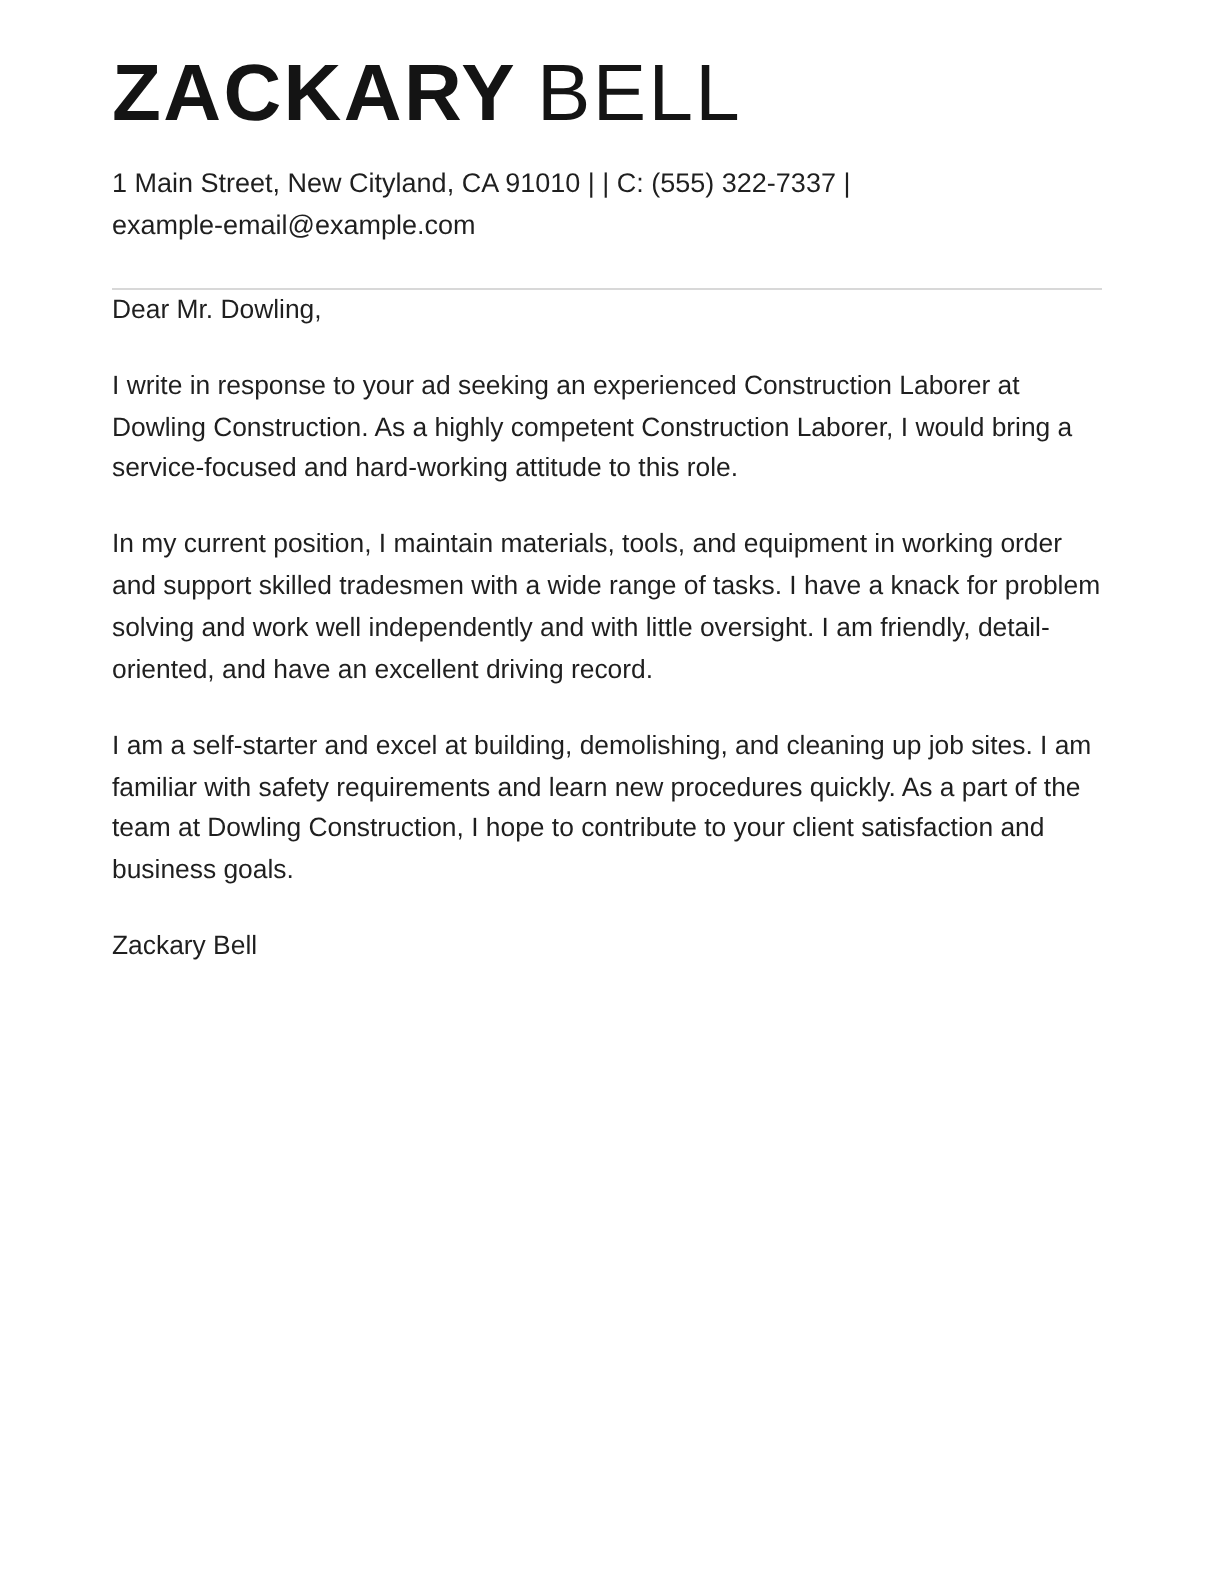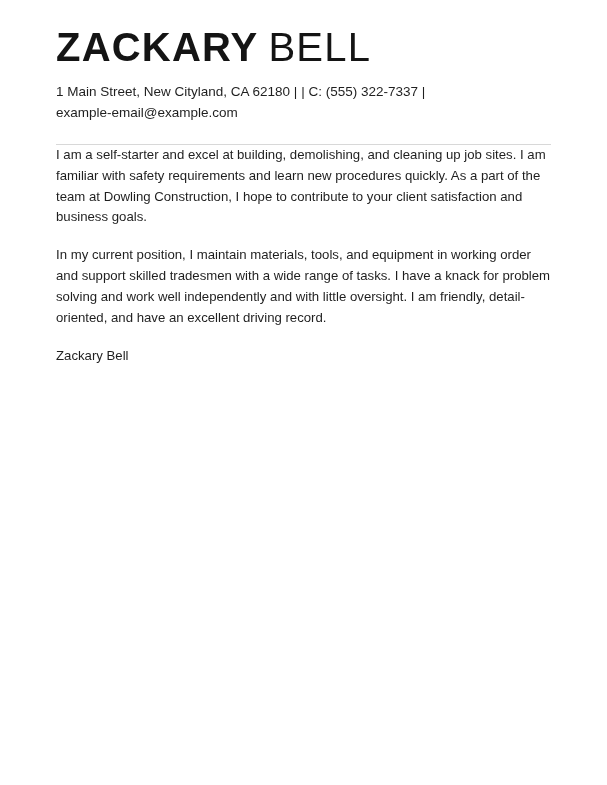--- a/index.html
+++ b/index.html
@@ -72,23 +72,25 @@
 </style>
 </head>
 <body>
 
 <div class="page">
 
   <div class="name-header">
     <span class="name-first">ZACKARY</span><span class="name-last">BELL</span>
   </div>
 
-  <div class="contact-line">1 Main Street, New Cityland, CA 62180 | | C: (555) 322-7337 | example-email@example.com</div>
+  <div class="contact-line">1 Main Street, New Cityland, CA 91010 | | C: (555) 322-7337 | example-email@example.com</div>
 
   <hr class="rule">
 
   <div class="letter-body">
+    <p class="salutation">Dear Mr. Dowling,</p>
+    <p>I write in response to your ad seeking an experienced Construction Laborer at Dowling Construction. As a highly competent Construction Laborer, I would bring a service-focused and hard-working attitude to this role.</p>
+    <p>In my current position, I maintain materials, tools, and equipment in working order and support skilled tradesmen with a wide range of tasks. I have a knack for problem solving and work well independently and with little oversight. I am friendly, detail-oriented, and have an excellent driving record.</p>
     <p>I am a self-starter and excel at building, demolishing, and cleaning up job sites. I am familiar with safety requirements and learn new procedures quickly. As a part of the team at Dowling Construction, I hope to contribute to your client satisfaction and business goals.</p>
-    <p>In my current position, I maintain materials, tools, and equipment in working order and support skilled tradesmen with a wide range of tasks. I have a knack for problem solving and work well independently and with little oversight. I am friendly, detail-oriented, and have an excellent driving record.</p>
     <p class="signature">Zackary Bell</p>
   </div>
 
 </div>
 
 </body></html>

